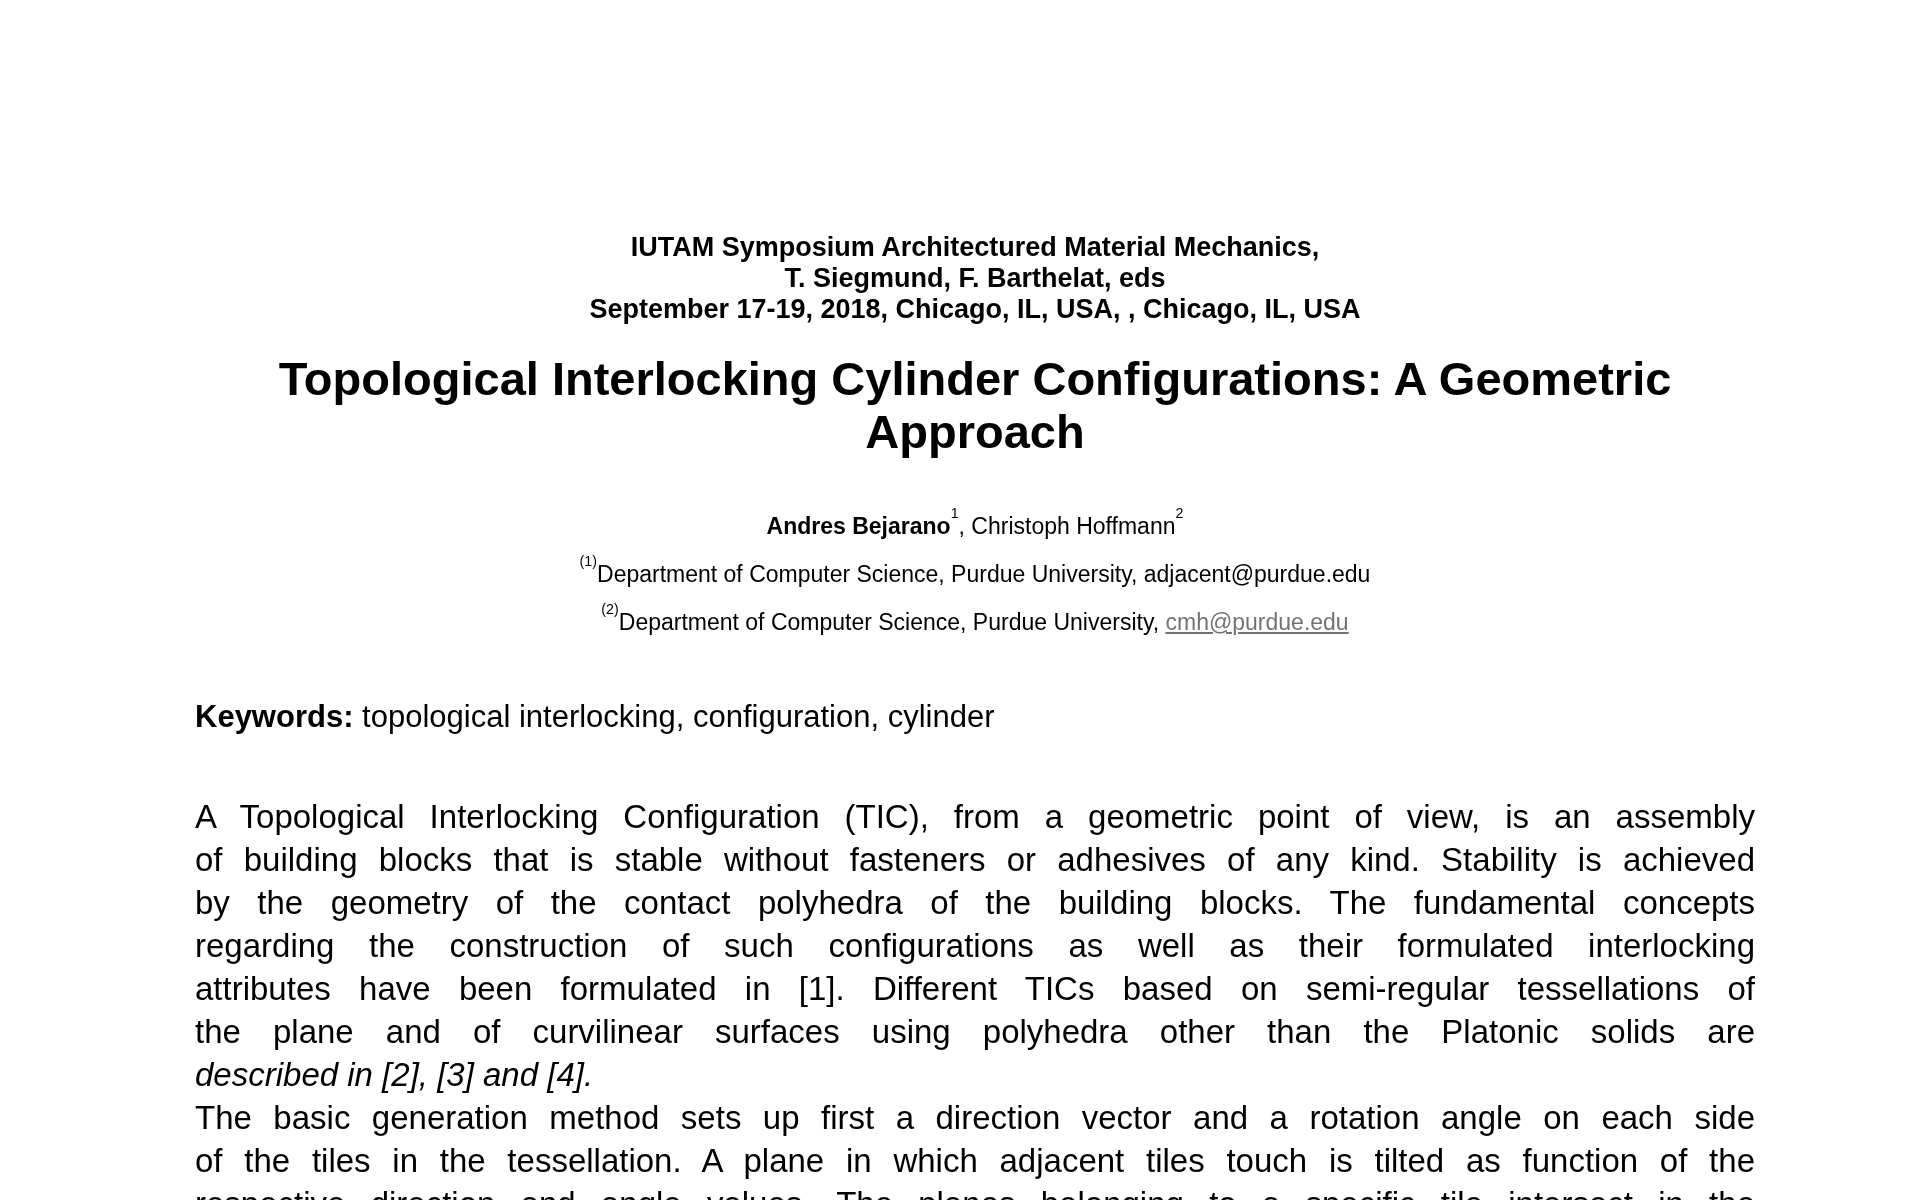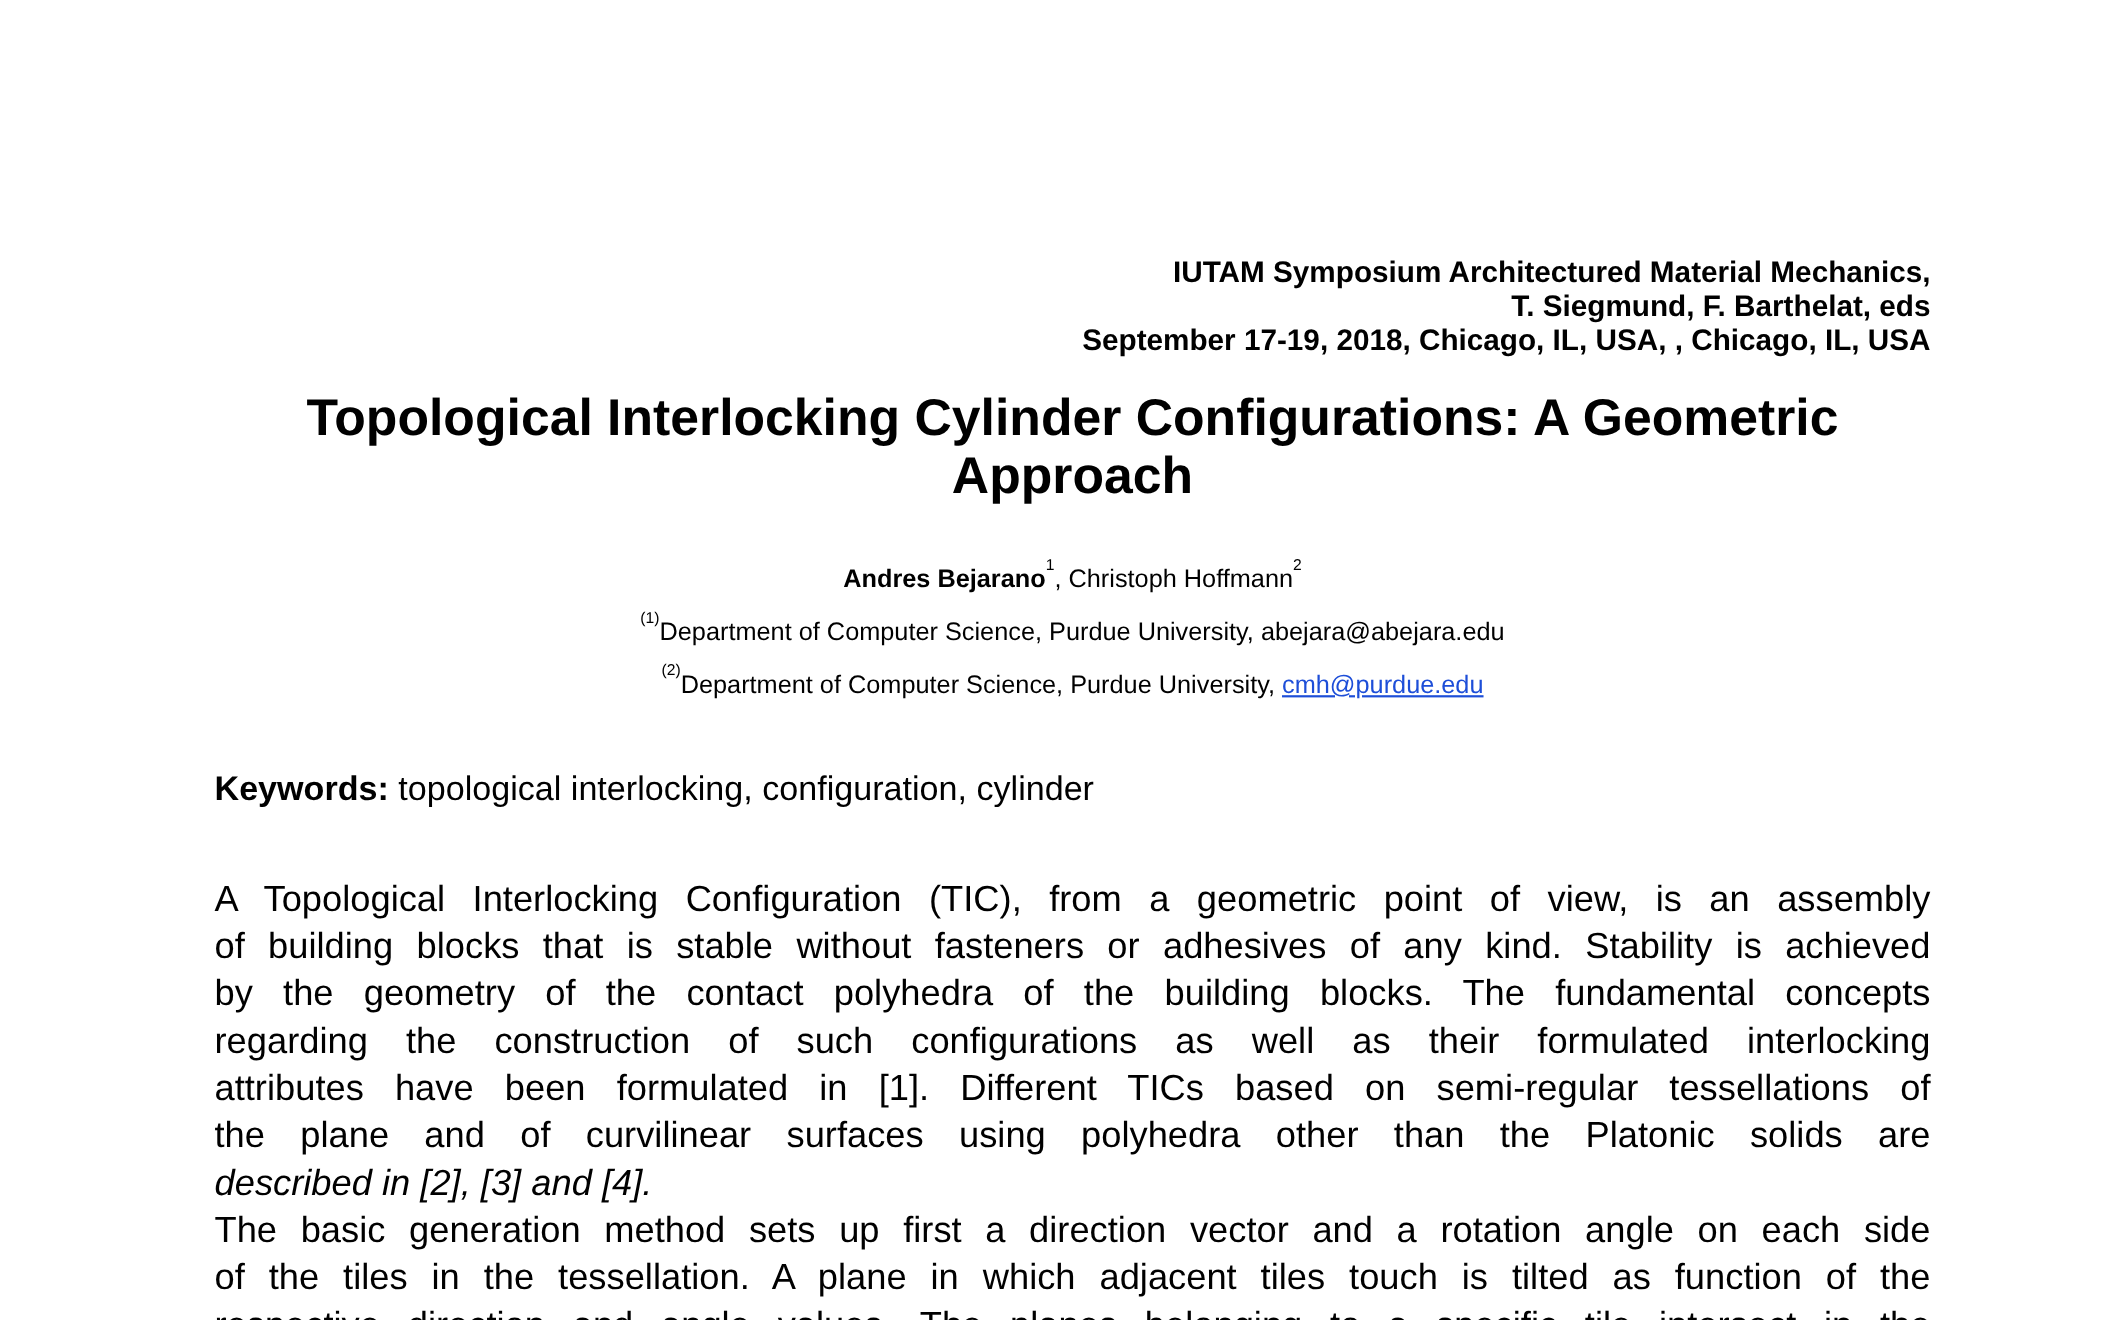--- a/index.html
+++ b/index.html
@@ -16,21 +16,21 @@
     position: absolute;
     left: 195px;
     width: 1560px;
   }
   
   .conf-header {
     top: 232px;
     font-size: 27px;
     font-weight: bold;
     line-height: 31px;
-    text-align: right;
+    text-align: center;
   }
   
   .paper-title {
     top: 352px;
     font-size: 47px;
     font-weight: bold;
     line-height: 53px;
     text-align: center;
   }
   
@@ -41,21 +41,21 @@
     text-align: center;
   }
   .authors-block .bold { font-weight: bold; }
   sup.s {
     font-size: 0.62em;
     line-height: 0;
     position: relative;
     top: -0.52em;
   }
   a.email-link {
-    color: #1d4ed8;
+    color: #737373;
     text-decoration: underline;
     cursor: pointer;
   }
   
   .keywords {
     top: 694px;
     font-size: 31px;
     line-height: 45px;
     text-align: left;
   }
@@ -82,21 +82,21 @@
 <div class="col paper-title">
   <div>Topological Interlocking Cylinder Configurations: A Geometric</div>
   <div>Approach</div>
 </div>
 
 <div class="col authors-block">
   <div>
     <span class="bold">Andres Bejarano</span><sup class="s">1</sup><span>, Christoph Hoffmann</span><sup class="s">2</sup>
   </div>
   <div>
-    <sup class="s">(1)</sup><span>Department of Computer Science, Purdue University, </span><span>abejara@abejara.edu</span>
+    <sup class="s">(1)</sup><span>Department of Computer Science, Purdue University, </span><span>adjacent@purdue.edu</span>
   </div>
   <div>
     <sup class="s">(2)</sup><span>Department of Computer Science, Purdue University, </span><a class="email-link">cmh@purdue.edu</a>
   </div>
 </div>
 
 <div class="col keywords">
   <span class="bold">Keywords:</span><span> topological interlocking, configuration, cylinder</span>
 </div>
 

